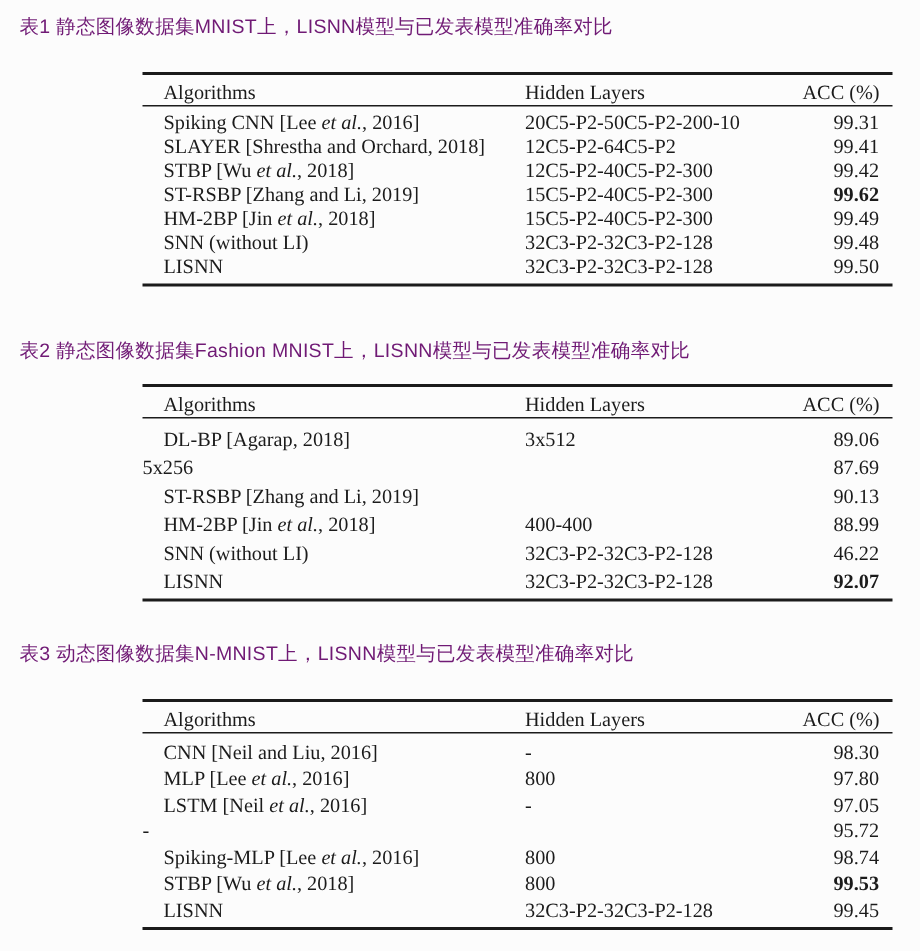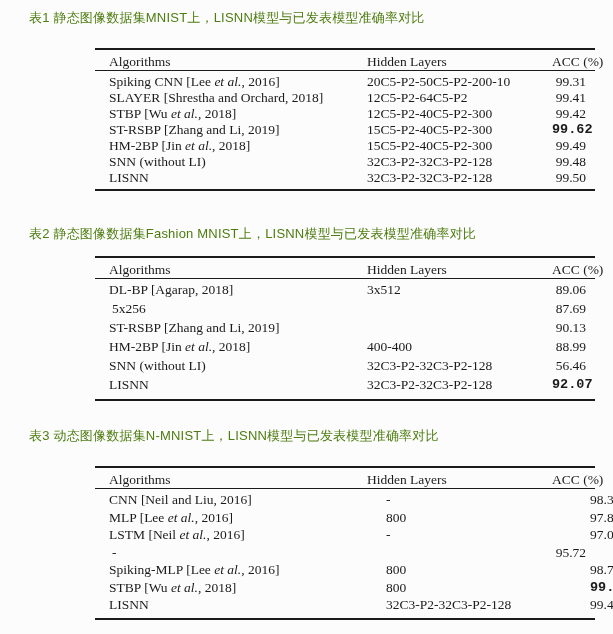--- a/index.html
+++ b/index.html
@@ -6,51 +6,51 @@
   html, body { width: 613px; height: 634px; }
   body {
     position: relative;
     overflow: hidden;
     background: #fcfcfc;
     font-family: "Liberation Serif", serif;
     color: #1b1b1b;
   }
   .caption {
     position: absolute;
-    left: 29px;
+    left: 13px;
     font-family: "Liberation Sans", sans-serif;
     font-size: 13px;
     line-height: 16px;
-    color: #4d7c0f;
+    color: #701a75;
     letter-spacing: 0.2px;
     white-space: nowrap;
   }
   .tbl {
     position: absolute;
     left: 95px;
     width: 500px;
     border-top: 2px solid #1b1b1b;
     border-bottom: 2px solid #1b1b1b;
     font-size: 13.5px;
   }
   .thead {
     display: flex;
     align-items: flex-end;
     height: 21px;
     border-bottom: 1px solid #1b1b1b;
   }
   .tbody { padding: 3px 0 3px 0; }
-  .trow { display: flex; align-items: flex-start; }
+  .trow { display: flex; align-items: flex-end; }
   .t1 .trow { height: 16px; }
   .t2 .trow { height: 19px; }
-  .t3 .trow { height: 17.5px; gap: 19px; }
+  .t3 .trow { height: 17.5px; }
   .c1 { flex: 0 0 255px; padding-left: 14px; white-space: nowrap; overflow: hidden; }
-  .c2 { flex: 0 0 185px; white-space: nowrap; overflow: hidden; margin-left: 17px; }
+  .c2 { flex: 0 0 185px; white-space: nowrap; overflow: hidden; }
   .c3 { flex: 1 1 auto; text-align: right; padding-right: 9px; white-space: nowrap; }
-  .bold { font-weight: bold; font-family: Liberation Mono, monospace; }
+  .bold { font-weight: bold; }
 </style>
 </head>
 <body>
 
 <main>
 
   <p class="caption" style="top:10px">表1 静态图像数据集MNIST上，LISNN模型与已发表模型准确率对比</p>
   <div class="tbl t1" style="top:48px">
     <div class="thead">
       <span class="c1">Algorithms</span>
@@ -118,21 +118,21 @@
           <span class="c3">90.13</span>
         </div>
         <div class="trow">
           <span class="c1">HM-2BP [Jin <i>et al.</i>, 2018]</span>
           <span class="c2">400-400</span>
           <span class="c3">88.99</span>
         </div>
         <div class="trow">
           <span class="c1">SNN (without LI)</span>
           <span class="c2">32C3-P2-32C3-P2-128</span>
-          <span class="c3">56.46</span>
+          <span class="c3">46.22</span>
         </div>
         <div class="trow">
           <span class="c1">LISNN</span>
           <span class="c2">32C3-P2-32C3-P2-128</span>
           <span class="c3 bold">92.07</span>
         </div>
       </div>
   </div>
 
   <p class="caption" style="top:428px">表3 动态图像数据集N-MNIST上，LISNN模型与已发表模型准确率对比</p>

